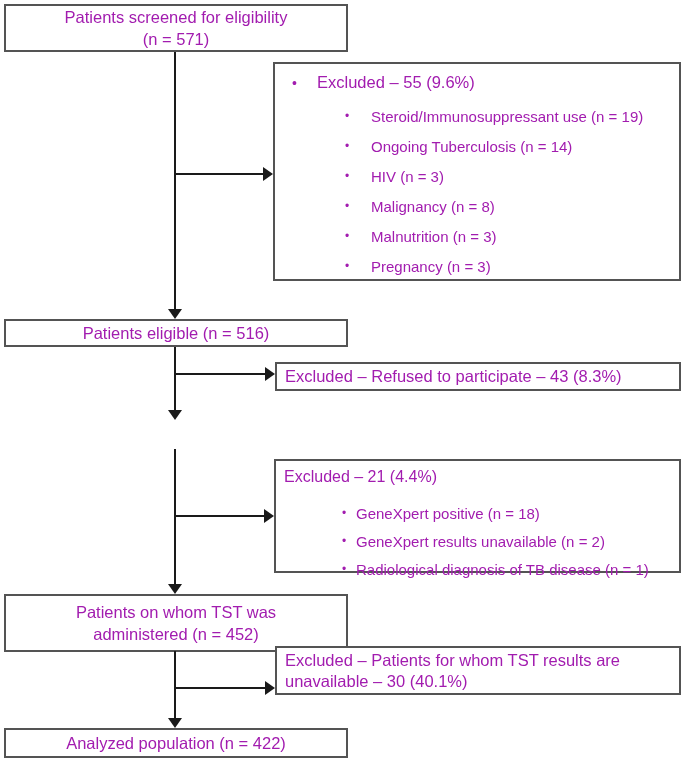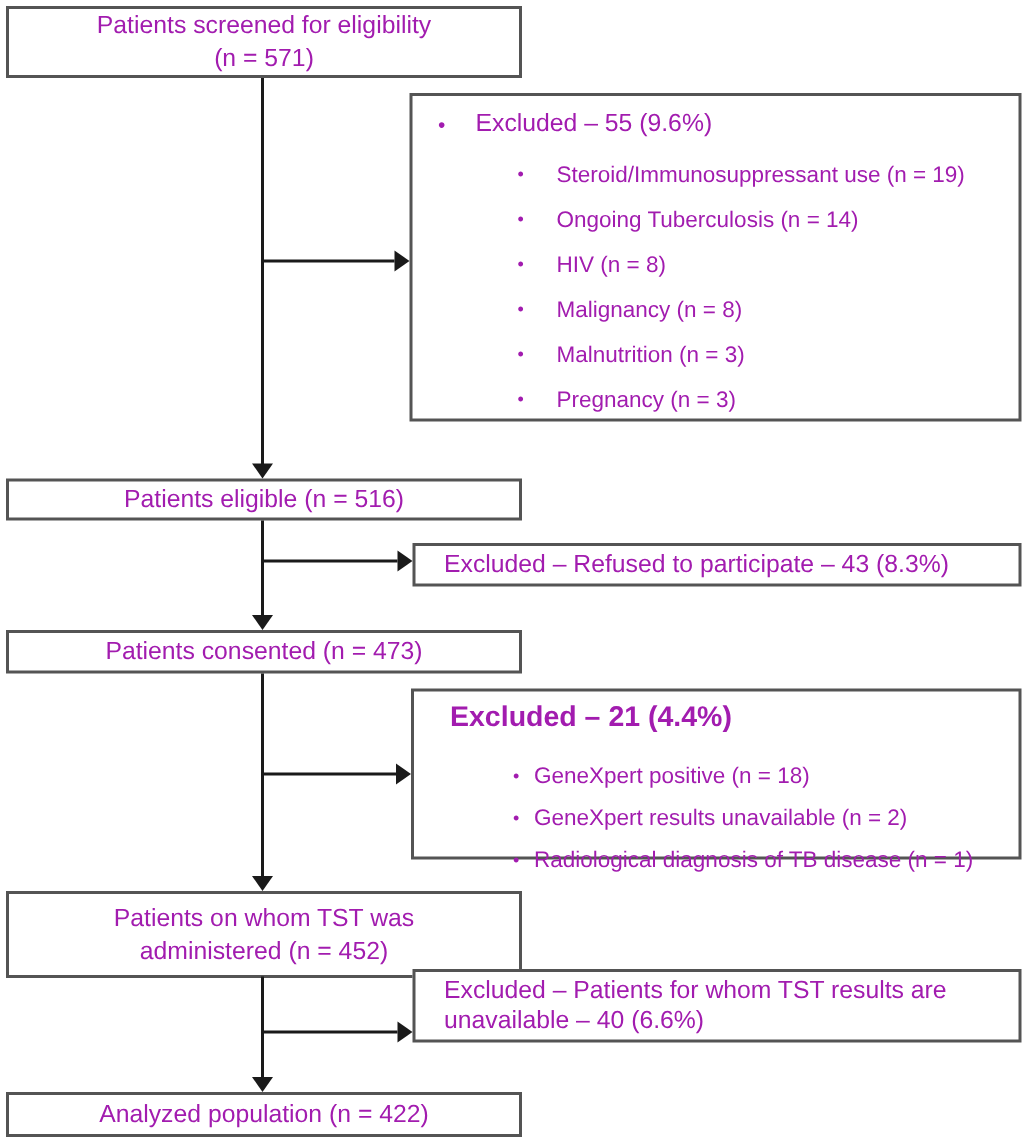--- a/index.html
+++ b/index.html
@@ -76,27 +76,27 @@
     padding-left: 70px;
     height: 30px;
     align-items: center;
     font-size: 15px;
   }
   .exc1 li .b { width: 26px; font-size: 12px; }
   
   .exc-plain {
     display: flex;
     flex-direction: column;
-    justify-content: flex-end;
-    padding: 2px 19px;
+    justify-content: center;
+    padding: 2px 8px;
     font-size: 16.5px;
   }
   
   .exc3 { padding-top: 6px; }
-  .exc3-title { padding-left: 24px; font-size: 19px; font-weight: bold; }
+  .exc3-title { padding-left: 8px; font-size: 16px; }
   .exc3 ul {
     list-style: none;
     margin: 12px 0 0 0;
     padding: 0;
   }
   .exc3 li {
     display: flex;
     padding-left: 66px;
     height: 28px;
     align-items: center;
@@ -111,23 +111,20 @@
 
   <div class="box main-box" style="top:4px;height:48px;">
     <span>Patients screened for eligibility</span>
     <span>(n = 571)</span>
   </div>
 
   <div class="box main-box" style="top:319px;height:28px;">
     <span>Patients eligible (n = 516)</span>
   </div>
 
-  <div class="box main-box" style="top:420px;height:29px;">
-    <span>Patients consented (n = 473)</span>
-  </div>
 
   <div class="box main-box" style="top:594px;height:58px;">
     <span>Patients on whom TST was</span>
     <span>administered (n = 452)</span>
   </div>
 
   <div class="box main-box" style="top:728px;height:30px;text-align:center;">
     <span>Analyzed population (n = 422)</span>
   </div>
 
@@ -140,21 +137,21 @@
       <li>
           <span class="b">•</span>
           <span>Steroid/Immunosuppressant use (n = 19)</span>
         </li>
       <li>
           <span class="b">•</span>
           <span>Ongoing Tuberculosis (n = 14)</span>
         </li>
       <li>
           <span class="b">•</span>
-          <span>HIV (n = 8)</span>
+          <span>HIV (n = 3)</span>
         </li>
       <li>
           <span class="b">•</span>
           <span>Malignancy (n = 8)</span>
         </li>
       <li>
           <span class="b">•</span>
           <span>Malnutrition (n = 3)</span>
         </li>
       <li>
@@ -181,21 +178,21 @@
         </li>
       <li>
           <span class="b">•</span>
           <span>Radiological diagnosis of TB disease (n = 1)</span>
         </li>
     </ul>
   </div>
 
   <div class="box side-box exc-plain" style="left:275px;top:646px;width:406px;height:49px;line-height:1.25;">
     <span>Excluded –  Patients for whom TST results are</span>
-    <span>unavailable – 40 (6.6%)</span>
+    <span>unavailable – 30 (40.1%)</span>
   </div>
 
   <div class="line vline" style="top:52px;height:259px;"></div>
   <div class="arrow-down" style="top:309px;"></div>
 
   <div class="line vline" style="top:347px;height:65px;"></div>
   <div class="arrow-down" style="top:410px;"></div>
 
   <div class="line vline" style="top:449px;height:137px;"></div>
   <div class="arrow-down" style="top:584px;"></div>

